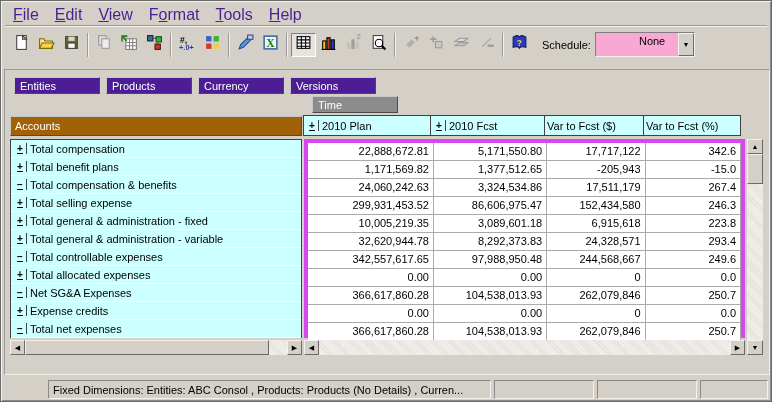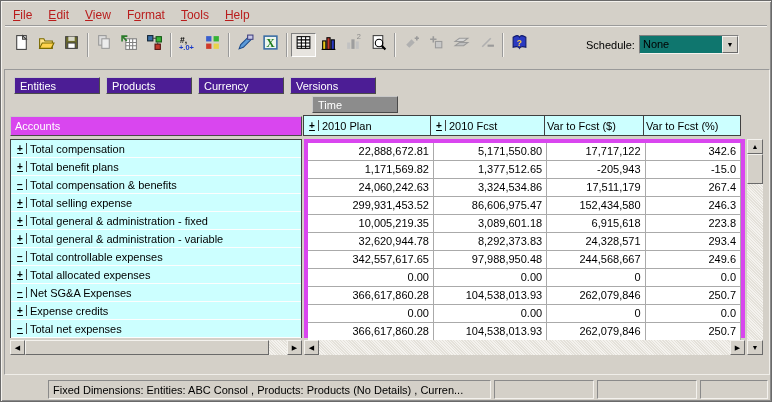--- a/index.html
+++ b/index.html
@@ -4,52 +4,52 @@
 <style>
   * { box-sizing: border-box; margin: 0; padding: 0; }
   html,body { width:772px; height:420px; background:#fff; font-family:"Liberation Sans",sans-serif; }
   .window {
     position:absolute; left:0; top:0; width:772px; height:402px; background:#d4d0c8;
     border:1px solid #6a6a6a;
     box-shadow: inset 1px 1px 0 #f4f2ee, inset -1px -1px 0 #8a8a8a;
   }
   
   .menubar { position:absolute; left:4px; top:4px; right:4px; height:20px; display:flex; align-items:center; }
-  .menu-item { font-size:12px; color:#b91c1c; padding:2px 8px; cursor:default; }
+  .menu-item { font-size:16px; color:#4c1d95; padding:2px 8px; cursor:default; }
   .menu-item u { text-decoration:underline; }
   
   .toolbar {
     position:absolute; left:4px; top:24px; right:4px; height:38px;
     border-top:1px solid #9a9a9a; box-shadow: 0 1px 0 #f4f2ee inset;
     display:flex; align-items:center; padding-left:4px;
   }
   .tb-btn {
     width:25px; height:24px; display:flex; align-items:center; justify-content:center;
     border:1px solid transparent; background:transparent;
   }
   .tb-btn.pressed { border-color:#808080; border-right-color:#fff; border-bottom-color:#fff; background:#e7e4df; }
   .tb-sep { width:2px; height:24px; margin:0 3px; border-left:1px solid #9a9a9a; border-right:1px solid #f4f2ee; }
   .schedule-wrap { display:flex; align-items:center; margin-left:10px; }
-  .schedule-label { font-size:11px; margin-right:4px;margin-left:44px; }
-  .combo { width:100px; height:19px; background:#0f766e; border:1px solid; border-color:#808080 #f4f2ee #f4f2ee #808080; display:flex; }
+  .schedule-label { font-size:11px; margin-right:4px; }
+  .combo { width:100px; height:25px; background:#f9a8d4; border:1px solid; border-color:#808080 #f4f2ee #f4f2ee #808080; display:flex;padding-left:40px; }
   .combo-value { flex:1; font-size:11px; padding:2px 3px; overflow:hidden; white-space:nowrap; }
   .combo-btn { width:16px; height:100%; background:#d4d0c8; border:1px solid; border-color:#f4f2ee #6a6a6a #6a6a6a #f4f2ee; font-size:7px; display:flex; align-items:center; justify-content:center; color:#000; }
   
   .client { position:absolute; left:3px; top:68px; width:766px; height:306px; background:#d4d0c8;
             border:1px solid; border-color:#9a9a9a #f0eee9 #f0eee9 #9a9a9a; }
   .tabs-row { position:absolute; left:9px; top:7px; display:flex; gap:6px; }
   .dim-tab {
     min-width:86px; height:17px; background:#4c1d95; color:#fff; font-size:11px;
     padding:2px 5px; text-align:left;
     border:1px solid; border-color:#c8c8c8 #4a4a4a #4a4a4a #c8c8c8;
   }
   .time-btn { position:absolute; left:307px; top:26px; width:86px; height:17px; background:#8c8c8c; color:#fff;
     font-size:11px; padding:2px 5px; border:1px solid; border-color:#c8c8c8 #4a4a4a #4a4a4a #c8c8c8; }
   .accounts-header {
-    position:absolute; left:5px; top:46px; width:292px; height:20px; background:#d946ef; color:#fff;
+    position:absolute; left:5px; top:46px; width:292px; height:20px; background:#a16207; color:#fff;
     font-size:11px; padding:3px 4px; border:1px solid; border-color:#c8c8c8 #4a4a4a #4a4a4a #c8c8c8;
   }
   .col-headers { position:absolute; left:299px; top:45px; height:21px; display:flex; }
   .col-header {
     height:21px; background:#ccffff; color:#000; font-size:11px; display:flex; align-items:center;
     padding:0 2px; border:1px solid #404040; margin-left:-1px; white-space:nowrap; overflow:hidden;
   }
   .expand-icon {
     display:inline-block; width:13px; font-size:10px; font-weight:bold; text-align:center;
     text-decoration:underline; border-right:1px solid #404040; margin-right:3px; color:#000; flex:0 0 13px;

